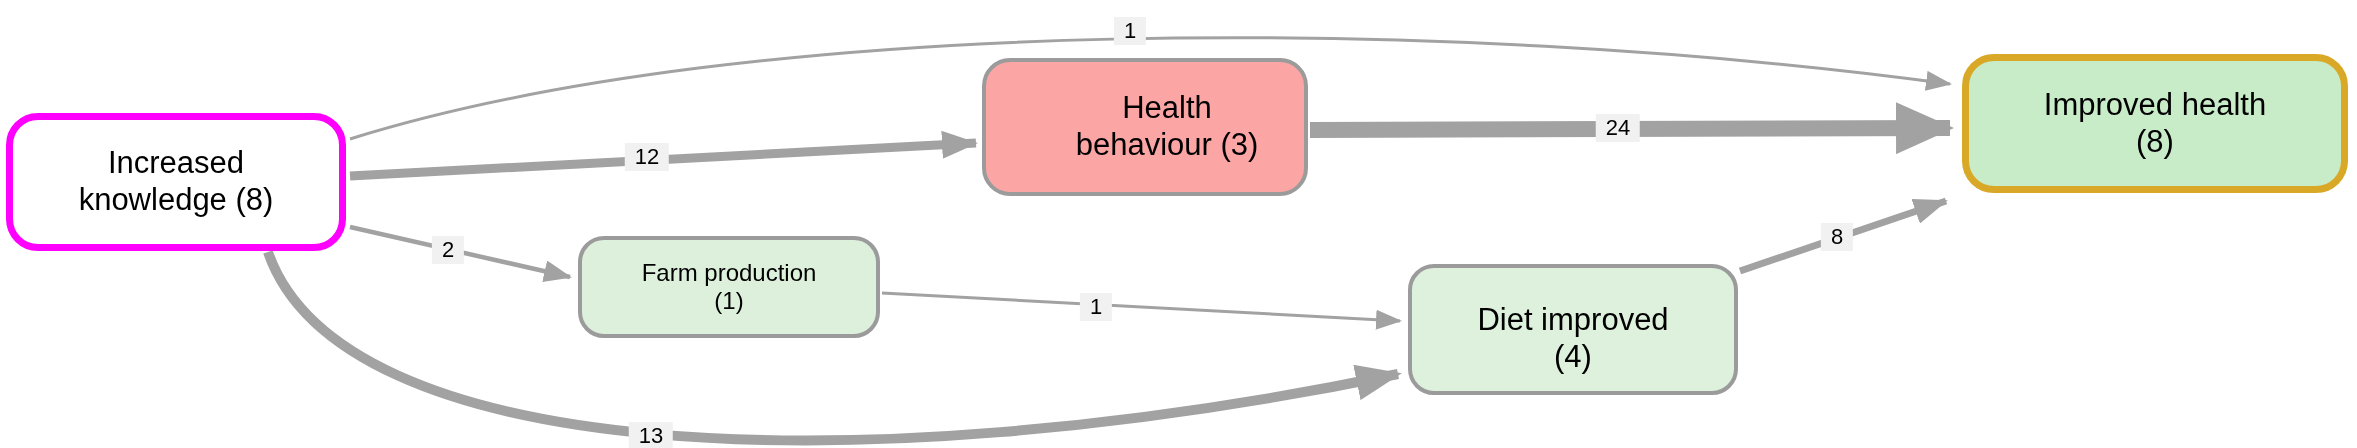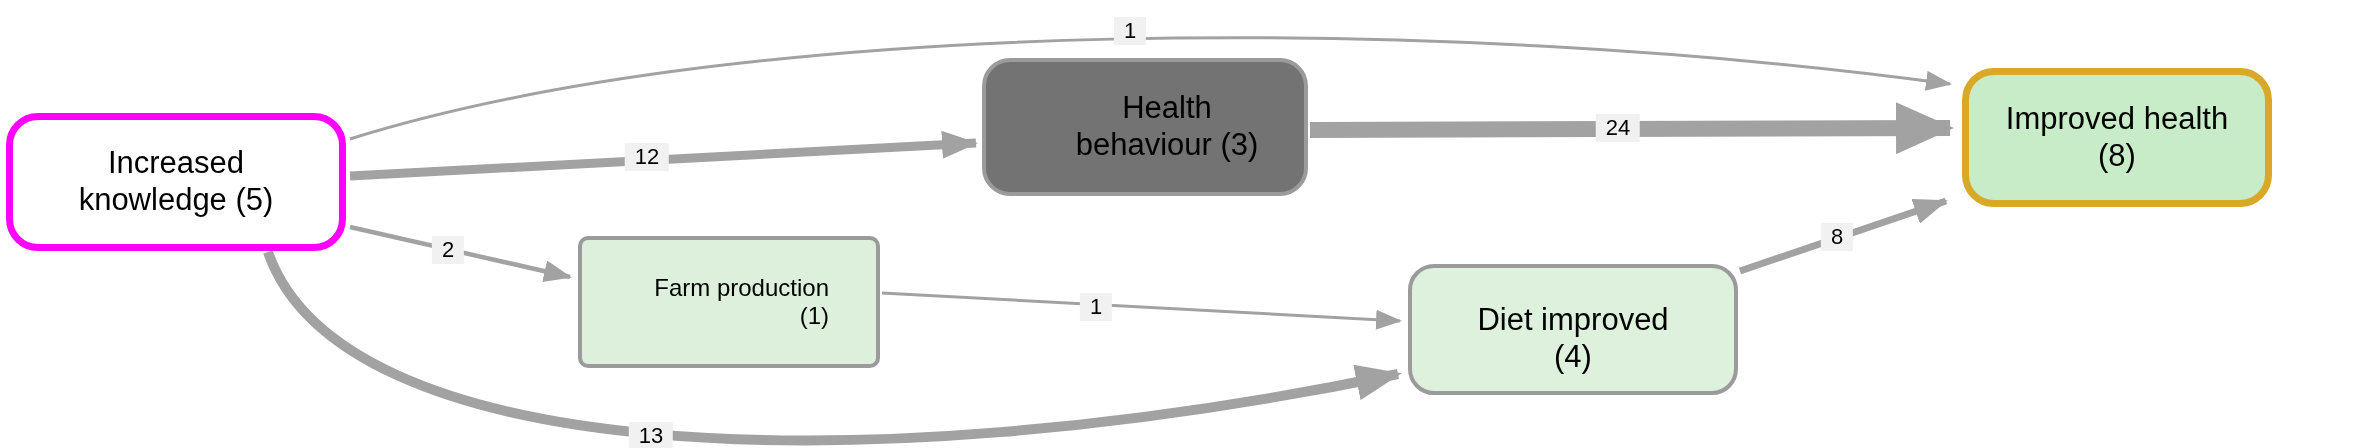--- a/index.html
+++ b/index.html
@@ -44,32 +44,32 @@
     left: 6px; top: 113px; width: 340px; height: 138px;
     border-width: 7px; border-radius: 32px; font-size: 31px;
   }
   .node-increased-knowledge .node-label { max-width: 250px; }
   .node-health-behaviour {
     left: 982px; top: 58px; width: 326px; height: 138px;
     border-width: 4px; border-radius: 28px; font-size: 31px;
   }
   .node-health-behaviour .node-label { max-width: 230px; }
   .node-farm-production {
-    left: 578px; top: 236px; width: 302px; height: 132px;
-    border-width: 4px; border-radius: 10px; font-size: 24px; text-align: right;
+    left: 578px; top: 236px; width: 302px; height: 102px;
+    border-width: 4px; border-radius: 26px; font-size: 24px;
   }
   .node-farm-production .node-label { max-width: 200px; }
   .node-diet-improved {
     left: 1408px; top: 264px; width: 330px; height: 131px;
     border-width: 4px; border-radius: 26px; font-size: 31px;
   }
   .node-diet-improved .node-label { max-width: 215px; margin-top: 19px; }
   .node-improved-health {
-    left: 1962px; top: 54px; width: 310px; height: 139px;
-    border-width: 7px; border-radius: 32px; font-size: 31px; margin-top: 14px;
+    left: 1962px; top: 54px; width: 386px; height: 139px;
+    border-width: 7px; border-radius: 32px; font-size: 31px;
   }
   .node-improved-health .node-label { max-width: 245px; }
   .edge-label {
     position: absolute;
     transform: translate(-50%, -50%);
     background: var(--label-bg);
     padding: 1px 10px;
     font-size: 22px;
     white-space: nowrap;
   }
@@ -119,24 +119,24 @@
 
   <div class="edge-label el-0">1</div>
   <div class="edge-label el-1">12</div>
   <div class="edge-label el-2">24</div>
   <div class="edge-label el-3">2</div>
   <div class="edge-label el-4">1</div>
   <div class="edge-label el-5">13</div>
   <div class="edge-label el-6">8</div>
 
   <div class="node node-increased-knowledge" style="background-color: rgb(255, 255, 255); border-color: rgb(255, 0, 255);">
-    <span class="node-label">Increased knowledge (5)</span>
+    <span class="node-label">Increased knowledge (8)</span>
   </div>
 
-  <div class="node node-health-behaviour" style="background-color: #737373; border-color: rgb(155, 155, 155); padding-left: 44px;">
+  <div class="node node-health-behaviour" style="background-color: #fca5a5; border-color: rgb(155, 155, 155); padding-left: 44px;">
     <span class="node-label">Health behaviour (3)</span>
   </div>
 
   <div class="node node-farm-production" style="background-color: rgb(220, 240, 220); border-color: rgb(155, 155, 155);">
     <span class="node-label">Farm production (1)</span>
   </div>
 
   <div class="node node-diet-improved" style="background-color: rgb(221, 241, 221); border-color: rgb(155, 155, 155);">
     <span class="node-label">Diet improved (4)</span>
   </div>

